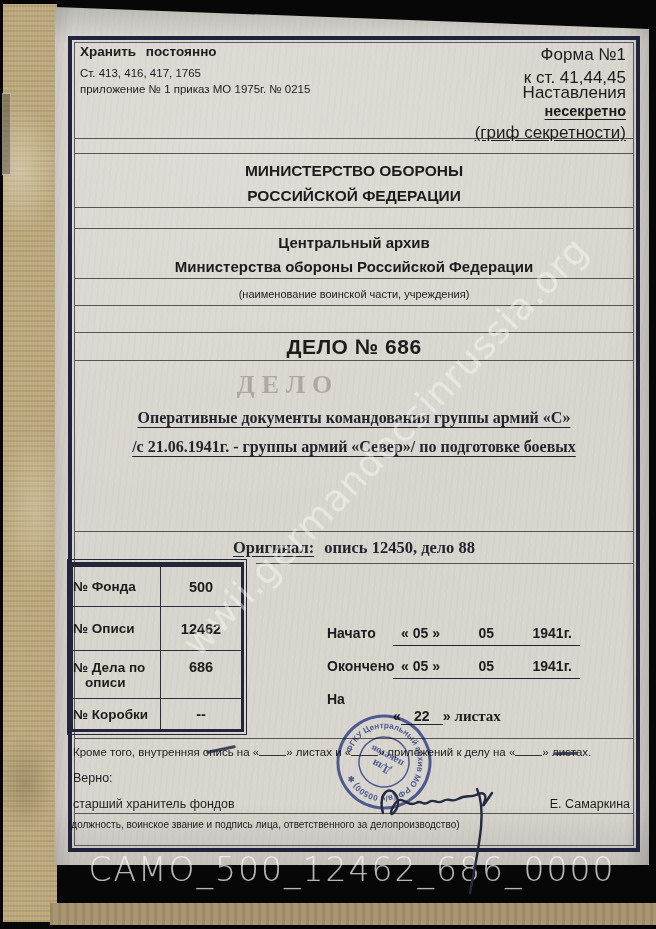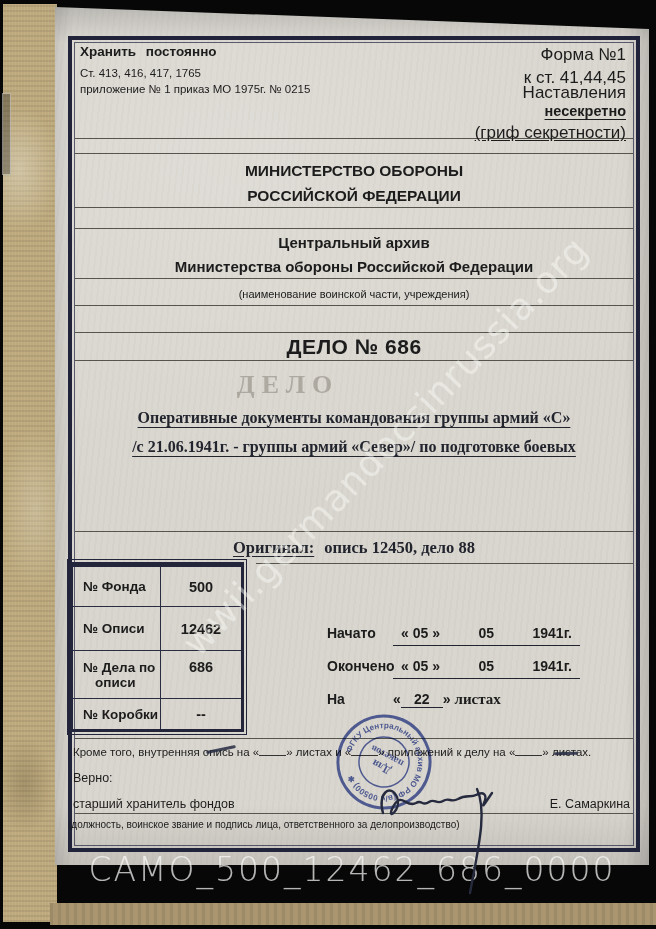--- a/index.html
+++ b/index.html
@@ -88,41 +88,41 @@
   
   .doc-table {
     position:absolute; left:2px; top:526px; width:174px; height:170px;
     border:3px solid #23263a; border-top-width:5px;
     outline:1px solid #23263a; outline-offset:2px;
     display:grid; grid-template-columns:88px 1fr; grid-template-rows:40px 44px 48px 1fr;
   }
   .t-label {
     border-right:1.5px solid #2a2d40; border-bottom:1.5px solid #2a2d40;
     display:flex; flex-direction:column; justify-content:center;
-    padding-left:10px; font-weight:bold; font-size:13.5px;
+    font-weight:bold; font-size:13.5px;
   }
   .t-value {
     border-bottom:1.5px solid #2a2d40;
     display:flex; align-items:center; justify-content:center;
     font-weight:bold; font-size:14.5px;
   }
   .t-value.top { align-items:flex-start; padding-top:8px; }
   .no-b { border-bottom:none; }
   .t-sub { padding-left:12px; }
   
   .date-row { position:absolute; left:259px; height:21px; }
   .d1 { top:589px; } .d2 { top:622px; } .d3 { top:655px; }
   .d-label { position:absolute; left:0; font-weight:bold; font-size:14px; }
   .d-field {
     position:absolute; left:66px; width:187px; height:21px;
     border-bottom:1.5px solid #222430;
     display:flex; justify-content:space-between; padding:0 8px;
     font-weight:bold; font-size:14px;
   }
-  .sheets { position:absolute; left:66px; height:21px; font-weight:bold; font-size:14px; white-space:nowrap; }
+  .sheets { position:absolute; left:66px; height:21px; font-weight:bold; font-size:14px; white-space:nowrap;margin-top:17px; }
   .sheet-blank {
     display:inline-block; width:42px; text-align:center;
     border-bottom:1.5px solid #222430;
   }
   .sheets-word { font-family:"Liberation Serif", serif; font-size:15px; }
   
   .note { position:absolute; left:5px; top:709px; font-size:11.5px; white-space:nowrap; }
   .blank { display:inline-block; width:27px; border-bottom:1px solid #333; height:11px; vertical-align:baseline; }
   .verno { position:absolute; left:5px; top:735px; font-size:12.5px; }
   .pos   { position:absolute; left:5px; top:761px; font-size:12.5px; }

